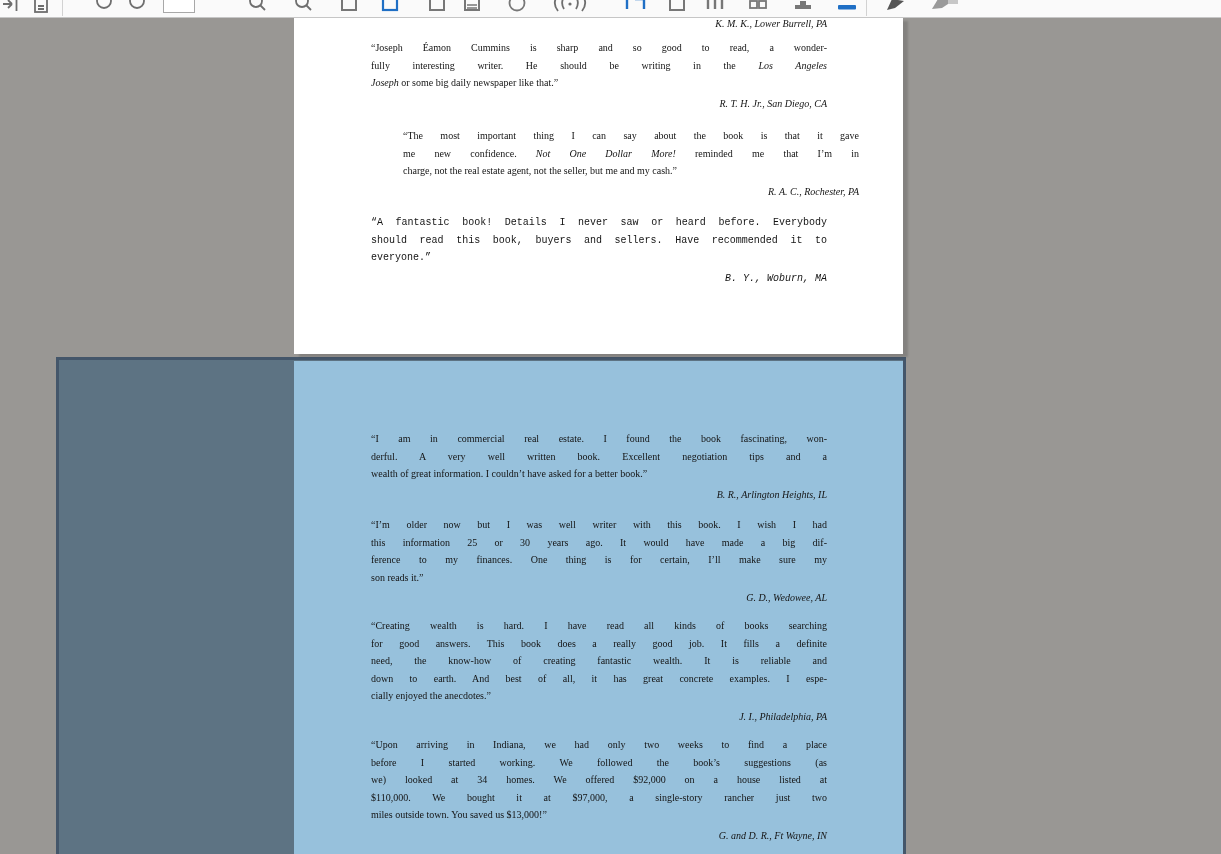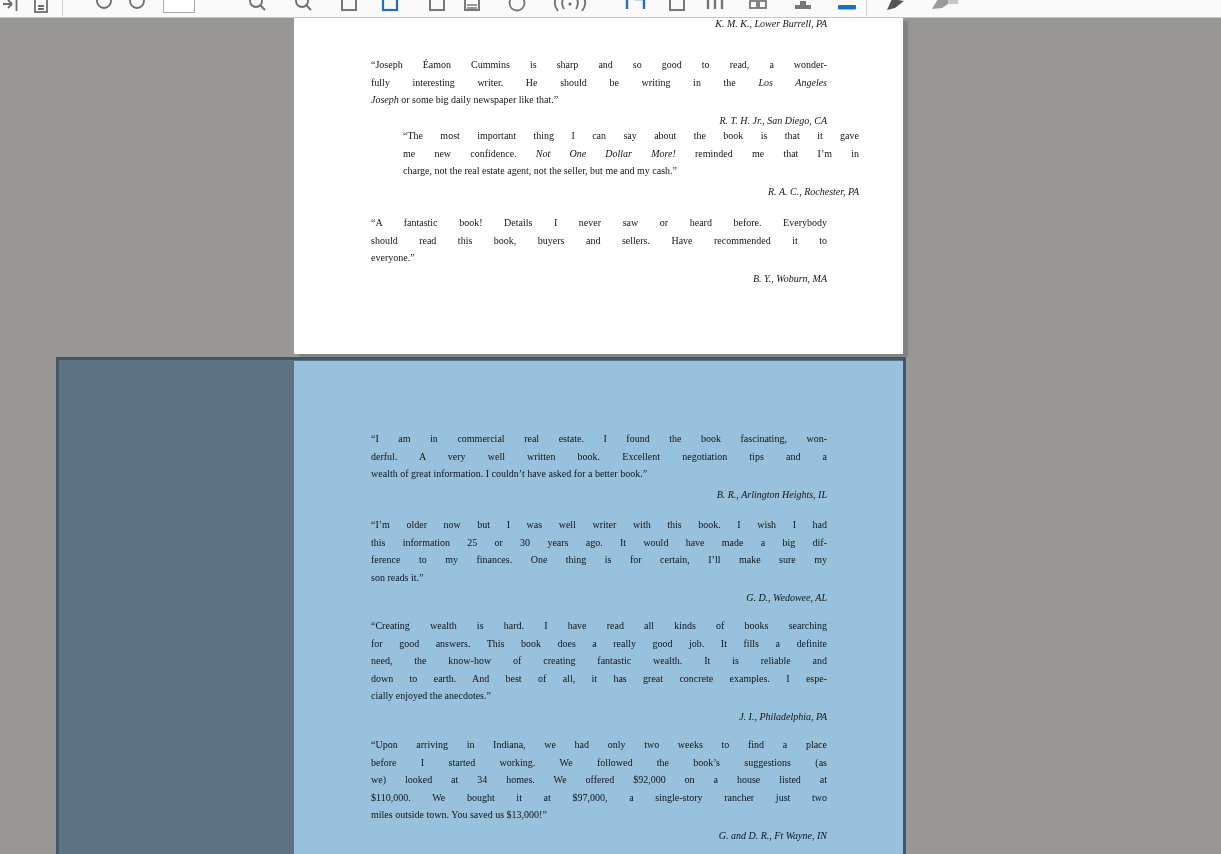--- a/index.html
+++ b/index.html
@@ -155,33 +155,33 @@
   </div>
 
   <div class="canvas" id="canvas">
     <div class="selection-overlay"></div>
     <div class="page page1"></div>
     <div class="page page2"></div>
 
   <div class="quote-block" style="top: -6px;">
         <div class="attr">K. M. K., Lower Burrell, PA</div>
       </div>
-      <div class="quote-block" style="top: 38px;">
+      <div class="quote-block" style="top: 21px;">
         <div class="tline">“Joseph Éamon Cummins is sharp and so good to read, a wonder-</div>
         <div class="tline">fully interesting writer. He should be writing in the <em>Los Angeles</em></div>
         <div class="tline last"><em>Joseph</em> or some big daily newspaper like that.”</div>
         <div class="attr">R. T. H. Jr., San Diego, CA</div>
       </div>
       <div class="quote-block" style="top: 109px; margin-left: 32px;">
         <div class="tline">“The most important thing I can say about the book is that it gave</div>
         <div class="tline">me new confidence. <em>Not One Dollar More!</em> reminded me that I’m in</div>
         <div class="tline last">charge, not the real estate agent, not the seller, but me and my cash.”</div>
         <div class="attr">R. A. C., Rochester, PA</div>
       </div>
-      <div class="quote-block" style="top: 196px;">
+      <div class="quote-block" style="top: 196px; font-family: Liberation Mono, monospace;">
         <div class="tline">“A fantastic book! Details I never saw or heard before. Everybody</div>
         <div class="tline">should read this book, buyers and sellers. Have recommended it to</div>
         <div class="tline last">everyone.”</div>
         <div class="attr">B. Y., Woburn, MA</div>
       </div>
       <div class="quote-block" style="top: 412px;">
         <div class="tline">“I am in commercial real estate. I found the book fascinating, won-</div>
         <div class="tline">derful. A very well written book. Excellent negotiation tips and a</div>
         <div class="tline last">wealth of great information. I couldn’t have asked for a better book.”</div>
         <div class="attr">B. R., Arlington Heights, IL</div>

